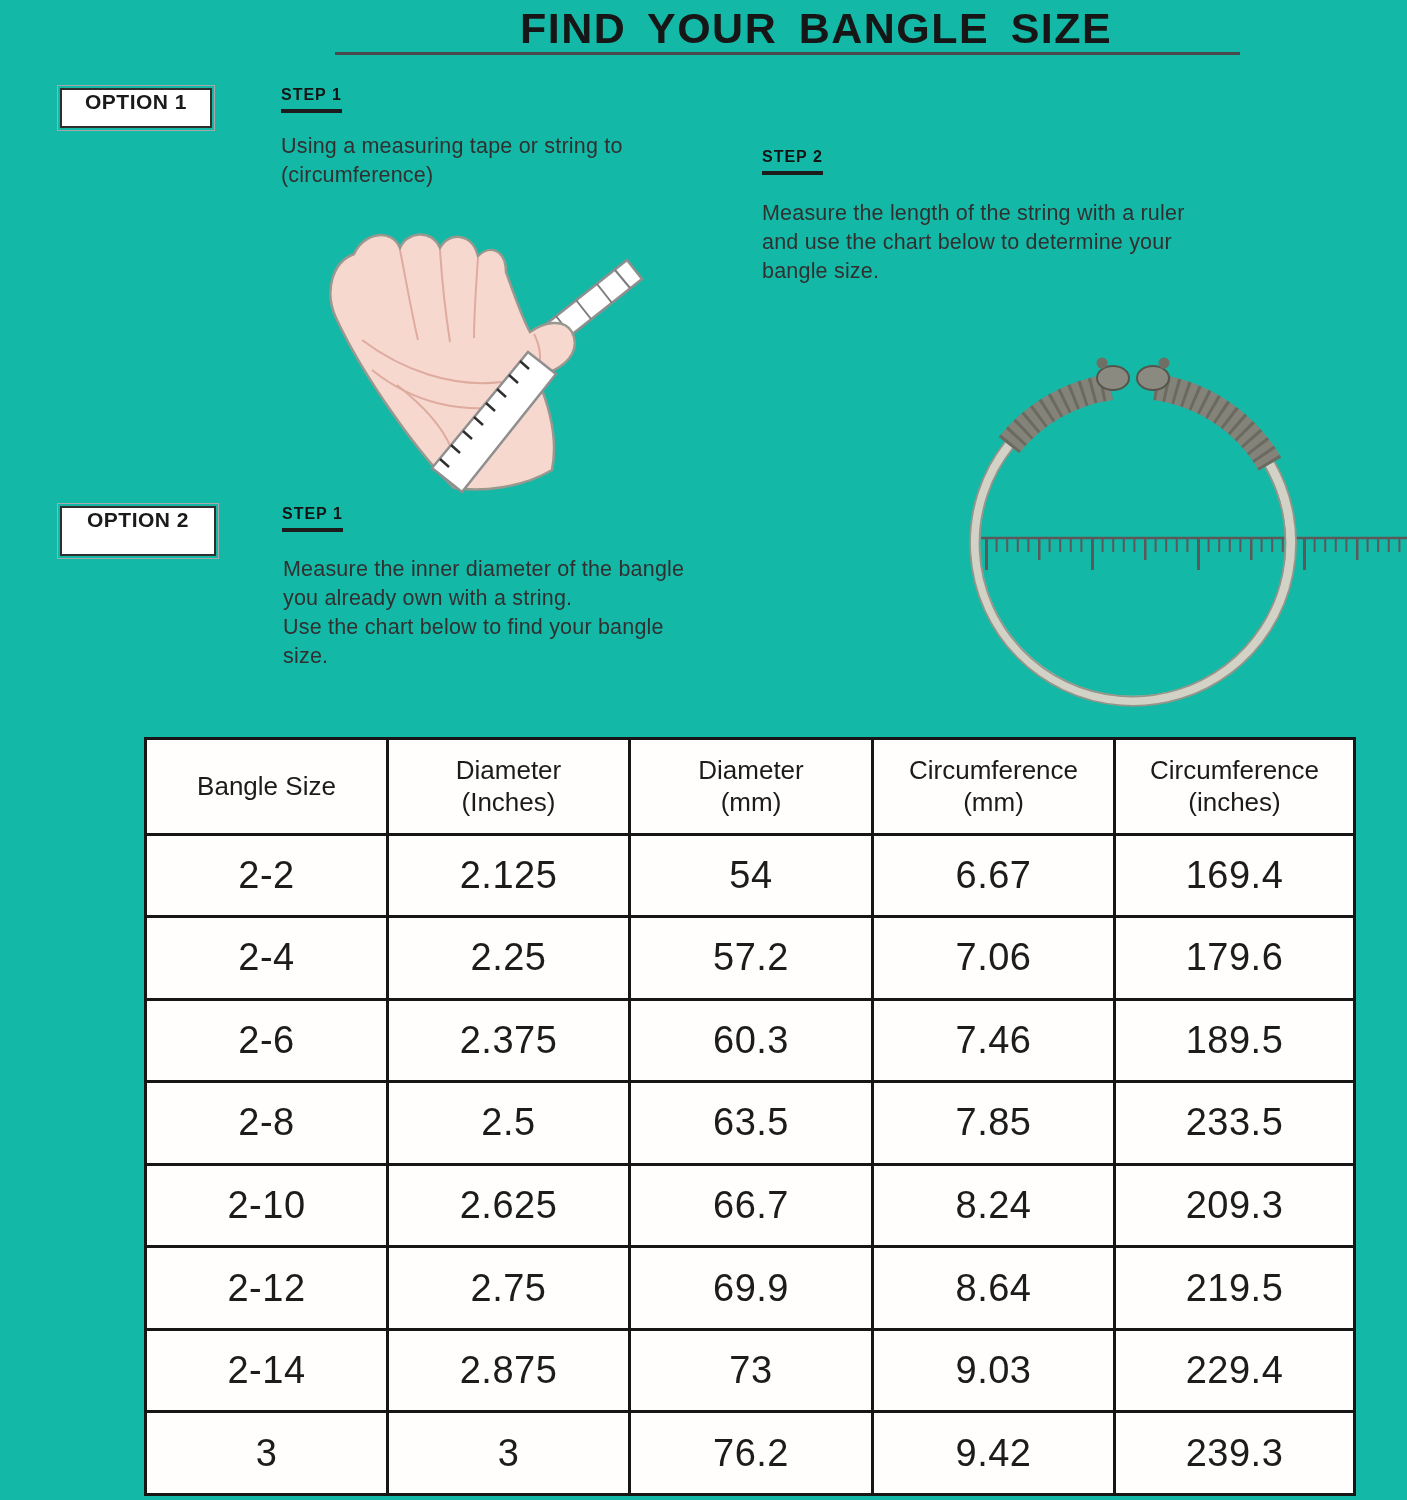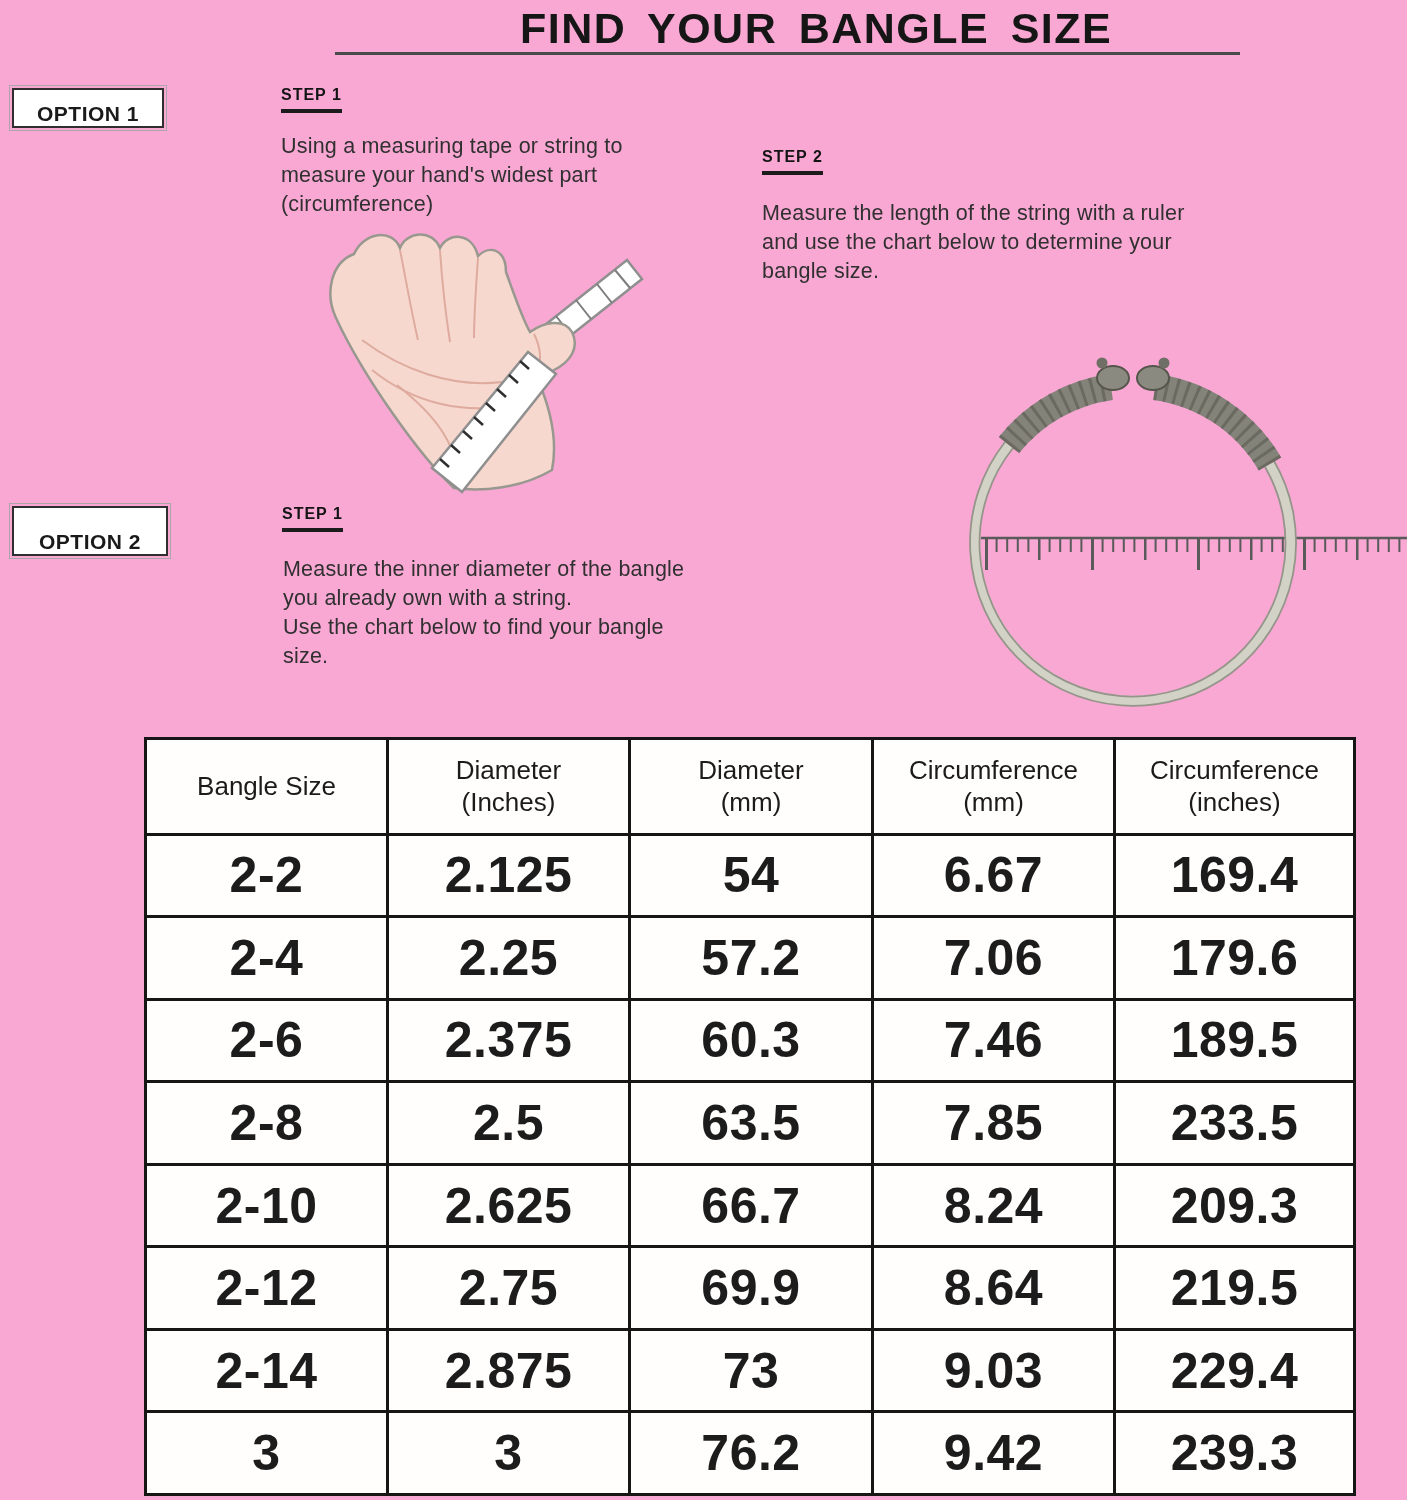--- a/index.html
+++ b/index.html
@@ -1,32 +1,32 @@
 <!DOCTYPE html>
 <html><head>
 <meta charset="utf-8">
 <style>
   * { margin:0; padding:0; box-sizing:border-box; }
   body { background:#ffffff; font-family:"Liberation Sans", sans-serif; }
   .canvas {
-    position:relative; width:1407px; height:1500px; background:#f9a8d4;
+    position:relative; width:1407px; height:1500px; background:#14b8a6;
     overflow:hidden; color:#1d1d1d;
   }
   .abs { position:absolute; }
 
   .title {
     left:520px; top:4px; font-size:43px; font-weight:bold; letter-spacing:1.5px;
     word-spacing:8px; color:#161616; white-space:nowrap;
   }
   .title-rule { left:335px; top:52px; width:905px; height:3px; background:#4a4a4a; }
 
   .option-box {
     width:152px; height:40px; border:2px solid #2f2f2f; outline:1px solid #a8a8a8;
-    outline-offset:2px; background:#fff; display:flex; align-items:flex-end; justify-content:center;
-    font-size:21px; font-weight:bold; letter-spacing:.5px; color:#1a1a1a;
+    outline-offset:2px; background:#fff; display:flex; align-items:flex-start; justify-content:center;
+    font-size:21px; font-weight:bold; letter-spacing:.5px; color:#1a1a1a;margin-left:48px;
   }
   .opt1 { left:12px; top:88px; }
   .opt2 { left:12px; top:506px; width:156px; height:50px; }
 
   .step-h {
     display:inline-block; font-size:16px; font-weight:bold; letter-spacing:1px;
     color:#141414; padding-bottom:5px; border-bottom:4px solid #1c1c1c;
   }
   .sh1 { left:281px; top:86px; }
   .sh2 { left:762px; top:148px; }
@@ -42,38 +42,37 @@
 
   table.size-chart {
     position:absolute; left:144px; top:737px; width:1209px; height:759px;
     border-collapse:collapse; table-layout:fixed; background:#fff;
   }
   .size-chart th, .size-chart td {
     border:3px solid #161616; text-align:center; vertical-align:middle;
     background:#fffefd;
   }
   .size-chart th { height:95px; font-size:26px; font-weight:400; color:#1b1b1b; line-height:32px; }
-  .size-chart td { height:82px; font-size:50px; font-weight:bold; color:#1c1c1c; letter-spacing:.5px; }
+  .size-chart td { height:82px; font-size:38px; font-weight:normal; color:#1c1c1c; letter-spacing:.5px; }
 </style>
 </head>
 <body>
 
 <div class="canvas">
 
   <div class="abs title">FIND YOUR BANGLE SIZE</div>
   <div class="abs title-rule"></div>
 
   <div class="abs option-box opt1">
     <span>OPTION 1</span>
   </div>
 
   <div class="abs sh1 step-h">STEP 1</div>
   <div class="abs para p1">
     <div>Using a measuring tape or string to</div>
-    <div>measure your hand's widest part</div>
     <div>(circumference)</div>
   </div>
 
   <div class="abs sh2 step-h">STEP 2</div>
   <div class="abs para p2">
     <div>Measure the length of the string with a ruler</div>
     <div>and use the chart below to determine your</div>
     <div>bangle size.</div>
   </div>
 

